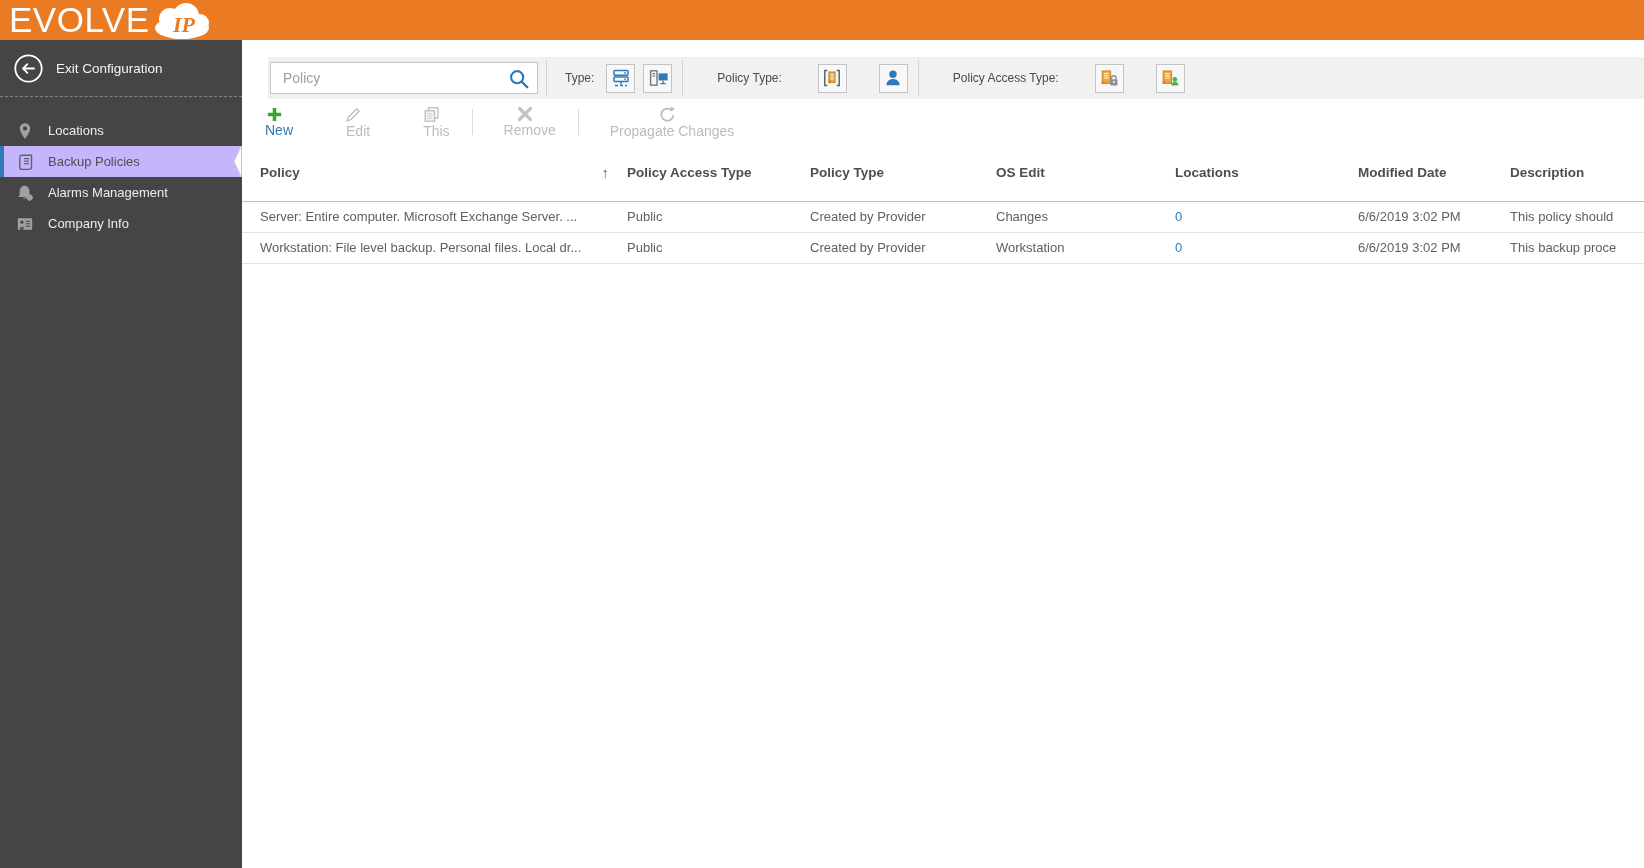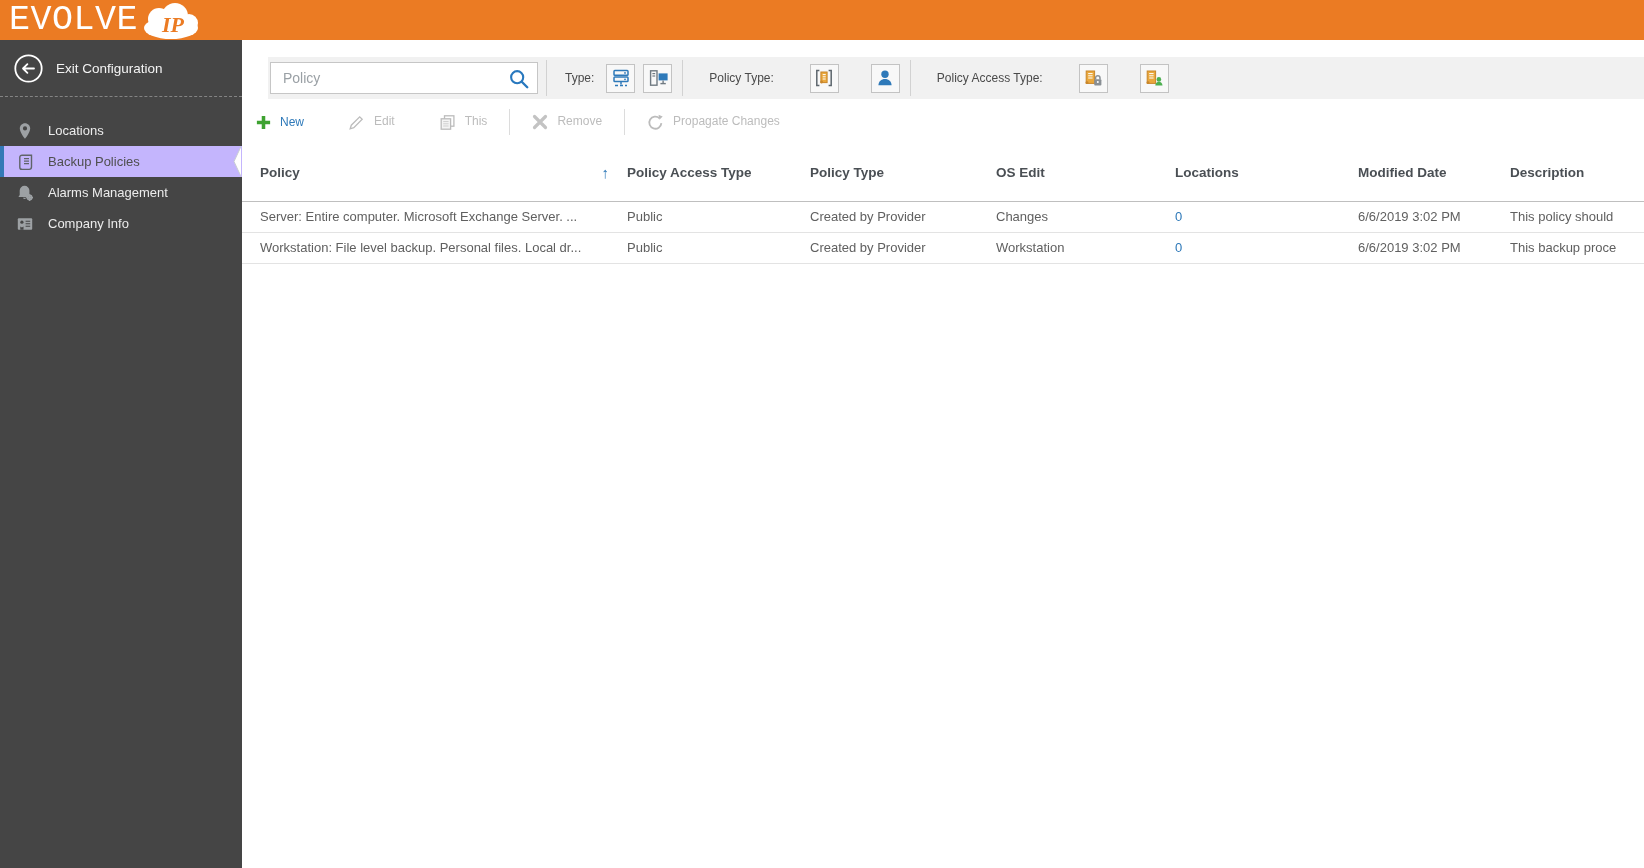--- a/index.html
+++ b/index.html
@@ -2,21 +2,21 @@
 <html><head>
 <meta charset="utf-8">
 <style>
   * { margin:0; padding:0; box-sizing:border-box; }
   html,body { width:1644px; height:868px; overflow:hidden; background:#fff;
     font-family:"Liberation Sans", sans-serif; }
 
   
   .topbar { height:40px; background:#EB7B23; display:flex; align-items:center; padding-left:9px; }
   .logo { display:flex; align-items:center; }
-  .logo-text { font-family:Liberation Mono, monospace; color:#fff; font-size:35px; line-height:38px; letter-spacing:0.5px; }
+  .logo-text { font-family:Liberation Sans, sans-serif; color:#fff; font-size:35px; line-height:38px; letter-spacing:0.5px; }
   .logo-cloud { margin-left:2px; margin-top:2px; }
 
   
   .app { display:flex; height:828px; }
   .sidebar { width:242px; background:#454545; flex:0 0 242px; position:relative; }
   .main { flex:1; background:#fff; position:relative; overflow:hidden; }
 
   
   .exit-row { height:57px; display:flex; align-items:center; padding-left:13px;
     border-bottom:1px dashed #848484; cursor:pointer; }
@@ -37,27 +37,27 @@
   .search-box input { border:none; outline:none; flex:1; height:100%; padding:0 34px 0 12px;
     font-size:14px; color:#555; font-family:"Liberation Sans", sans-serif; background:transparent; }
   .search-box input::placeholder { color:#9aa0a5; }
   .search-btn { position:absolute; right:6px; top:4px; width:24px; height:24px; border:none;
     background:transparent; cursor:pointer; display:flex; align-items:center; justify-content:center; }
   .vsep { width:1px; height:36px; background:#d2d2d2; margin:0 0 0 8px; }
   .fgroup { display:flex; align-items:center; }
   .fgroup-label { font-size:12px; color:#4a4a4a; white-space:nowrap; }
   .icon-btn { width:29px; height:29px; border:1px solid #c3c3c3; background:#f8f8f8;
     display:flex; align-items:center; justify-content:center; cursor:pointer; padding:0; }
-  .ml18 { margin-left:18px; } .ml26 { margin-left:26px;gap:24px; } .ml12 { margin-left:12px; }
+  .ml18 { margin-left:18px; } .ml26 { margin-left:34px;gap:24px; } .ml12 { margin-left:12px; }
   .ml10 { margin-left:10px; } .ml8 { margin-left:8px; }
 
   
   .toolbar { height:46px; display:flex; align-items:center; padding-left:6px; }
-  .tbtn { display:flex; align-items:flex-start; background:transparent; border:none; cursor:pointer;
-    font-family:"Liberation Sans", sans-serif; font-size:12px; padding:4px 8px; }
+  .tbtn { display:flex; align-items:center; background:transparent; border:none; cursor:pointer;
+    font-family:"Liberation Sans", sans-serif; font-size:14px; padding:4px 8px;flex-direction:column; }
   .tbtn .tlabel { margin-left:9px; }
   .tbtn.enabled .tlabel { color:#2E79B9; }
   .tbtn.disabled .tlabel { color:#bcbcbc; cursor:default; }
   .tsep { width:1px; height:26px; background:#dcdcdc; margin:0 14px; }
   .gap28 { margin-left:28px; }
 
   
   table { border-collapse:collapse; table-layout:fixed; width:1402px; }
   th { height:56px; text-align:left; font-size:13.5px; font-weight:bold; color:#4a4f54;
     border-bottom:1px solid #bfbfbf; vertical-align:middle; cursor:pointer; white-space:nowrap; overflow:hidden; }

